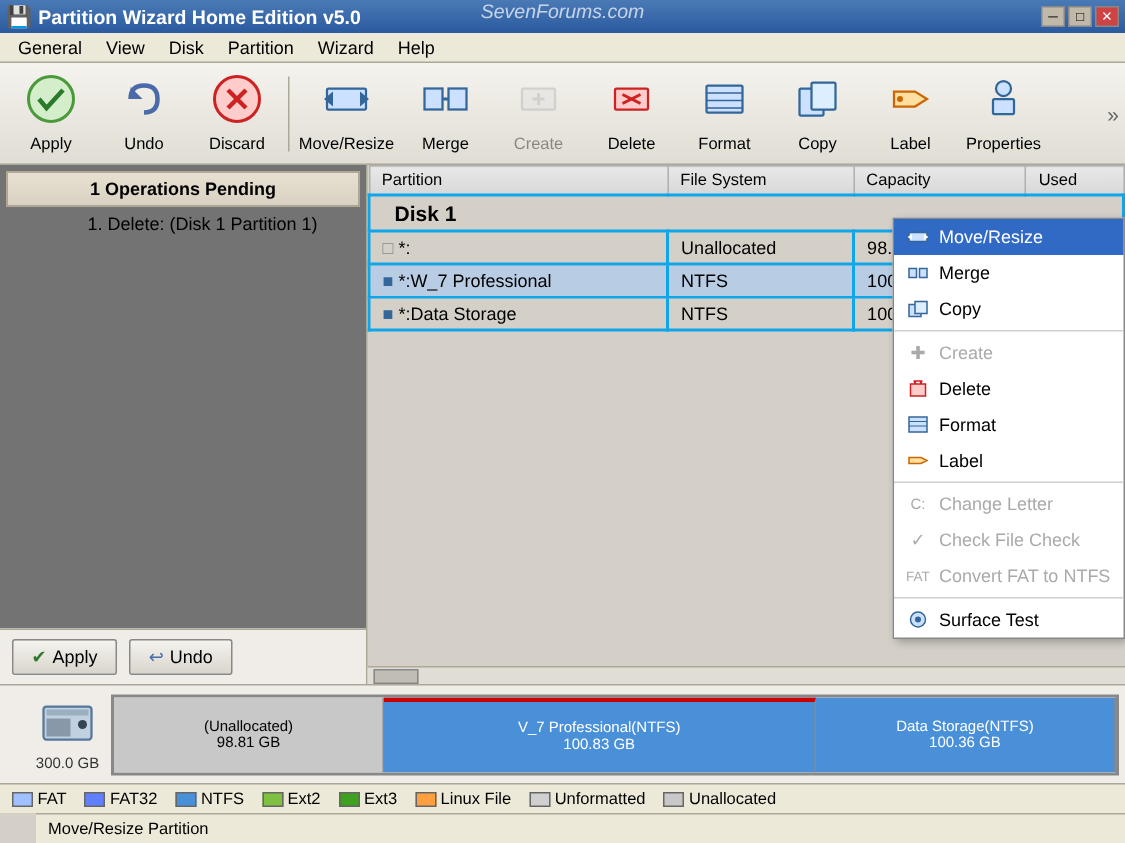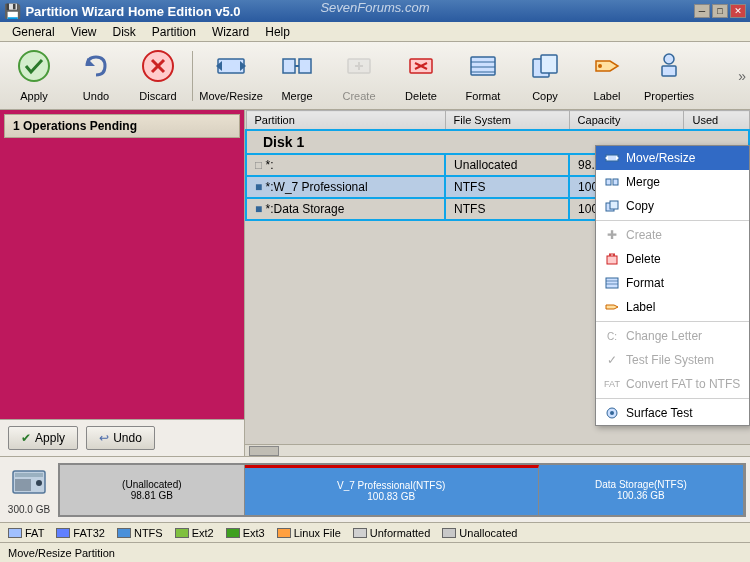--- a/index.html
+++ b/index.html
@@ -154,20 +154,21 @@
       display: flex;
       align-items: center;
       padding: 4px;
       gap: 4px;
     }
     .disk-icon-area {
       display: flex;
       flex-direction: column;
       align-items: center;
       width: 50px;
+      margin-left: 16px;
     }
     .disk-visual { font-size: 28px; color: #336699; }
     .disk-size-label { font-size: 10px; color: #333; }
 
     .disk-map {
       flex: 1;
       height: 54px;
       display: flex;
       border: 2px solid #888;
       overflow: hidden;
@@ -205,20 +206,21 @@
 
     
     .status-bar {
       height: 20px;
       background: #ece9d8;
       border-top: 1px solid #aca899;
       display: flex;
       align-items: center;
       padding: 0 8px;
       font-size: 11px;
+      margin-left: 24px;
     }
     .left-panel-buttons {
       display: flex;
       gap: 8px;
       padding: 6px 8px;
       border-top: 1px solid #aca899;
       background: #f0ede8;
     }
     .action-btn {
       display: flex;
@@ -259,23 +261,24 @@
       overflow: hidden;
     }
     .left-col {
       width: 245px;
       display: flex;
       flex-direction: column;
       border-right: 1px solid #aca899;
     }
     .left-ops {
       flex: 1;
-      background: #be185d;
+      background: #737373;
       padding: 4px;
       overflow: hidden;
+      text-align: center;
     }
     .right-col {
       flex: 1;
       display: flex;
       flex-direction: column;
       position: relative;
     }
     .partition-view {
       flex: 1;
       overflow: hidden;
@@ -428,20 +431,23 @@
   </div>
   <span class="toolbar-more">»</span>
 </div>
 
 <div class="content-wrapper">
   <div class="panels-row">
 
     <div class="left-col">
       <div class="left-ops">
         <div class="ops-header">1 Operations Pending</div>
+        <div class="ops-item">
+          &nbsp;&nbsp;&nbsp;1. Delete: (Disk 1 Partition 1)
+        </div>
       </div>
       <div class="left-panel-buttons">
         <button class="action-btn">
           <span style="color:#2a7a2a;">✔</span>
           <span>Apply</span>
         </button>
         <button class="action-btn">
           <span style="color:#4a6aaa;">↩</span>
           <span>Undo</span>
         </button>
@@ -552,21 +558,21 @@
             </span>
             <span>Label</span>
           </div>
           <div class="ctx-separator"></div>
           <div class="ctx-item disabled">
             <span class="ctx-icon" style="color:#aaa; font-size:10px;">C:</span>
             <span>Change Letter</span>
           </div>
           <div class="ctx-item disabled">
             <span class="ctx-icon" style="color:#aaa;">✓</span>
-            <span>Test File System</span>
+            <span>Check File Check</span>
           </div>
           <div class="ctx-item disabled">
             <span class="ctx-icon" style="color:#aaa; font-size:9px;">FAT</span>
             <span>Convert FAT to NTFS</span>
           </div>
           <div class="ctx-separator"></div>
           <div class="ctx-item">
             <span class="ctx-icon">
               <svg width="14" height="14" viewBox="0 0 14 14">
                   <circle cx="7" cy="7" r="5" fill="#cce0ff" stroke="#336699" stroke-width="1"></circle>

